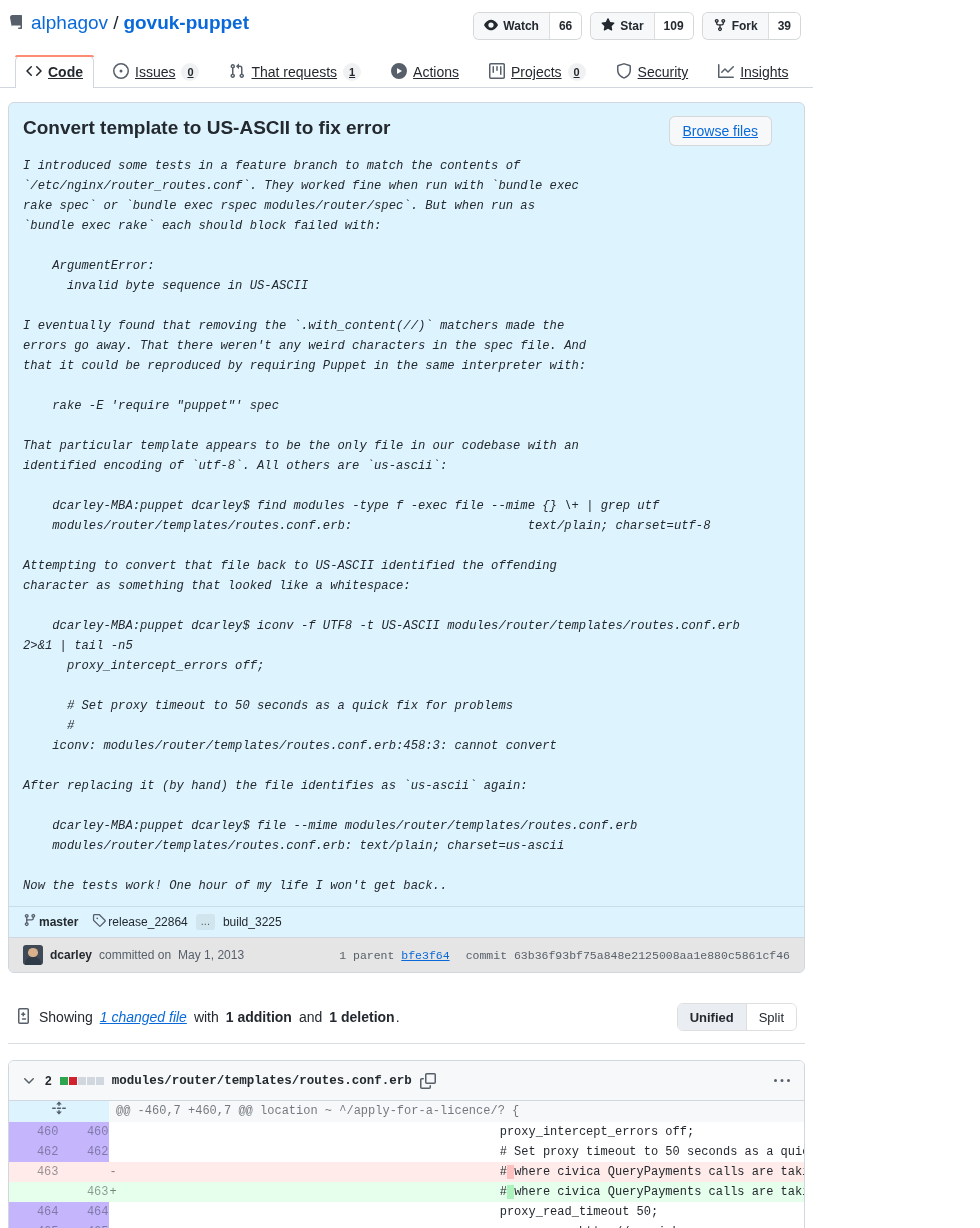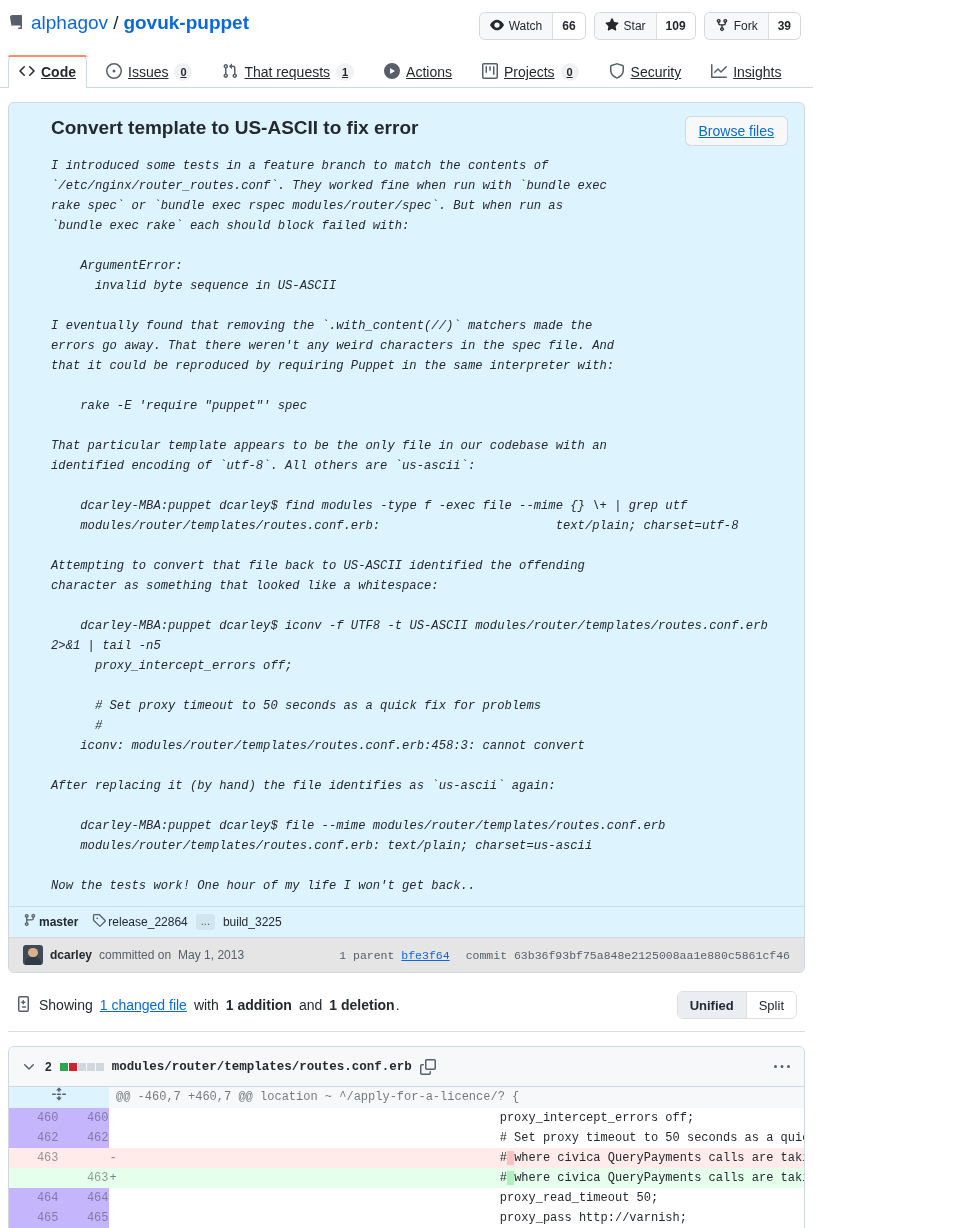--- a/index.html
+++ b/index.html
@@ -48,21 +48,21 @@
     overflow: hidden;
     background: #f6f8fa;
     height: 28px;
   }
   .btn-group .btn-main {
     display: inline-flex;
     align-items: center;
     gap: 5px;
     padding: 0 10px;
     font-size: 12px;
-    font-weight: 400;
+    font-weight: 700;
     color: #24292f;
     background: #f6f8fa;
     white-space: nowrap;
   }
   .btn-group .btn-count {
     display: inline-flex;
     align-items: center;
     padding: 0 9px;
     font-size: 12px;
     font-weight: 600;
@@ -70,21 +70,21 @@
     background: #ffffff;
     border-left: 1px solid rgba(27,31,36,0.15);
   }
   .btn-group svg { fill: #24292f; }
 
   
   .nav-tabs {
     display: flex;
     align-items: stretch;
     gap: 8px;
-    padding: 0 8px;
+    padding: 0 15px;
     margin-top: 14px;
     border-bottom: 1px solid #d0d7de;
     height: 34px;
   }
   .nav-tab {
     display: inline-flex;
     align-items: center;
     gap: 6px;
     padding: 0 10px;
     font-size: 14px;
@@ -126,21 +126,21 @@
   }
 
   
   .commit-box {
     margin: 14px 8px 0 8px;
     border: 1px solid #d0d7de;
     border-radius: 6px;
     background: #ddf4ff;
     overflow: hidden;
   }
-  .commit-body-pad { padding: 13px 16px 10px 14px; margin-left: 28px; }
+  .commit-body-pad { padding: 13px 32px 10px 14px; }
   .commit-title-row {
     display: flex;
     justify-content: space-between;
     align-items: flex-start;
     gap: 16px;
   }
   .commit-title {
     font-size: 19px;
     font-weight: 600;
     color: #24292f;
@@ -257,31 +257,31 @@
   .author-right .sha.full { color: #57606a; margin-top: 12px; }
   .parent-label { color: #57606a; }
 
   
   .showing-bar {
     display: flex;
     align-items: center;
     justify-content: space-between;
     padding: 14px 8px 12px 8px;
     border-bottom: 1px solid #d8dee4;
-    margin: 4px 8px;
+    margin: 16px 8px;
   }
   .showing-left {
     display: flex;
     align-items: center;
     gap: 7px;
     font-size: 14px;
     color: #24292f;
   }
   .showing-left svg { fill: #57606a; flex: none; }
-  .showing-left .lnk { color: #0969da; }
+  .showing-left .lnk { color: #0969da; font-style: italic; }
   .showing-left strong { font-weight: 600; }
   .seg-group {
     display: inline-flex;
     border: 1px solid rgba(27,31,36,0.15);
     border-radius: 6px;
     overflow: hidden;
     height: 28px;
   }
   .seg {
     display: inline-flex;

